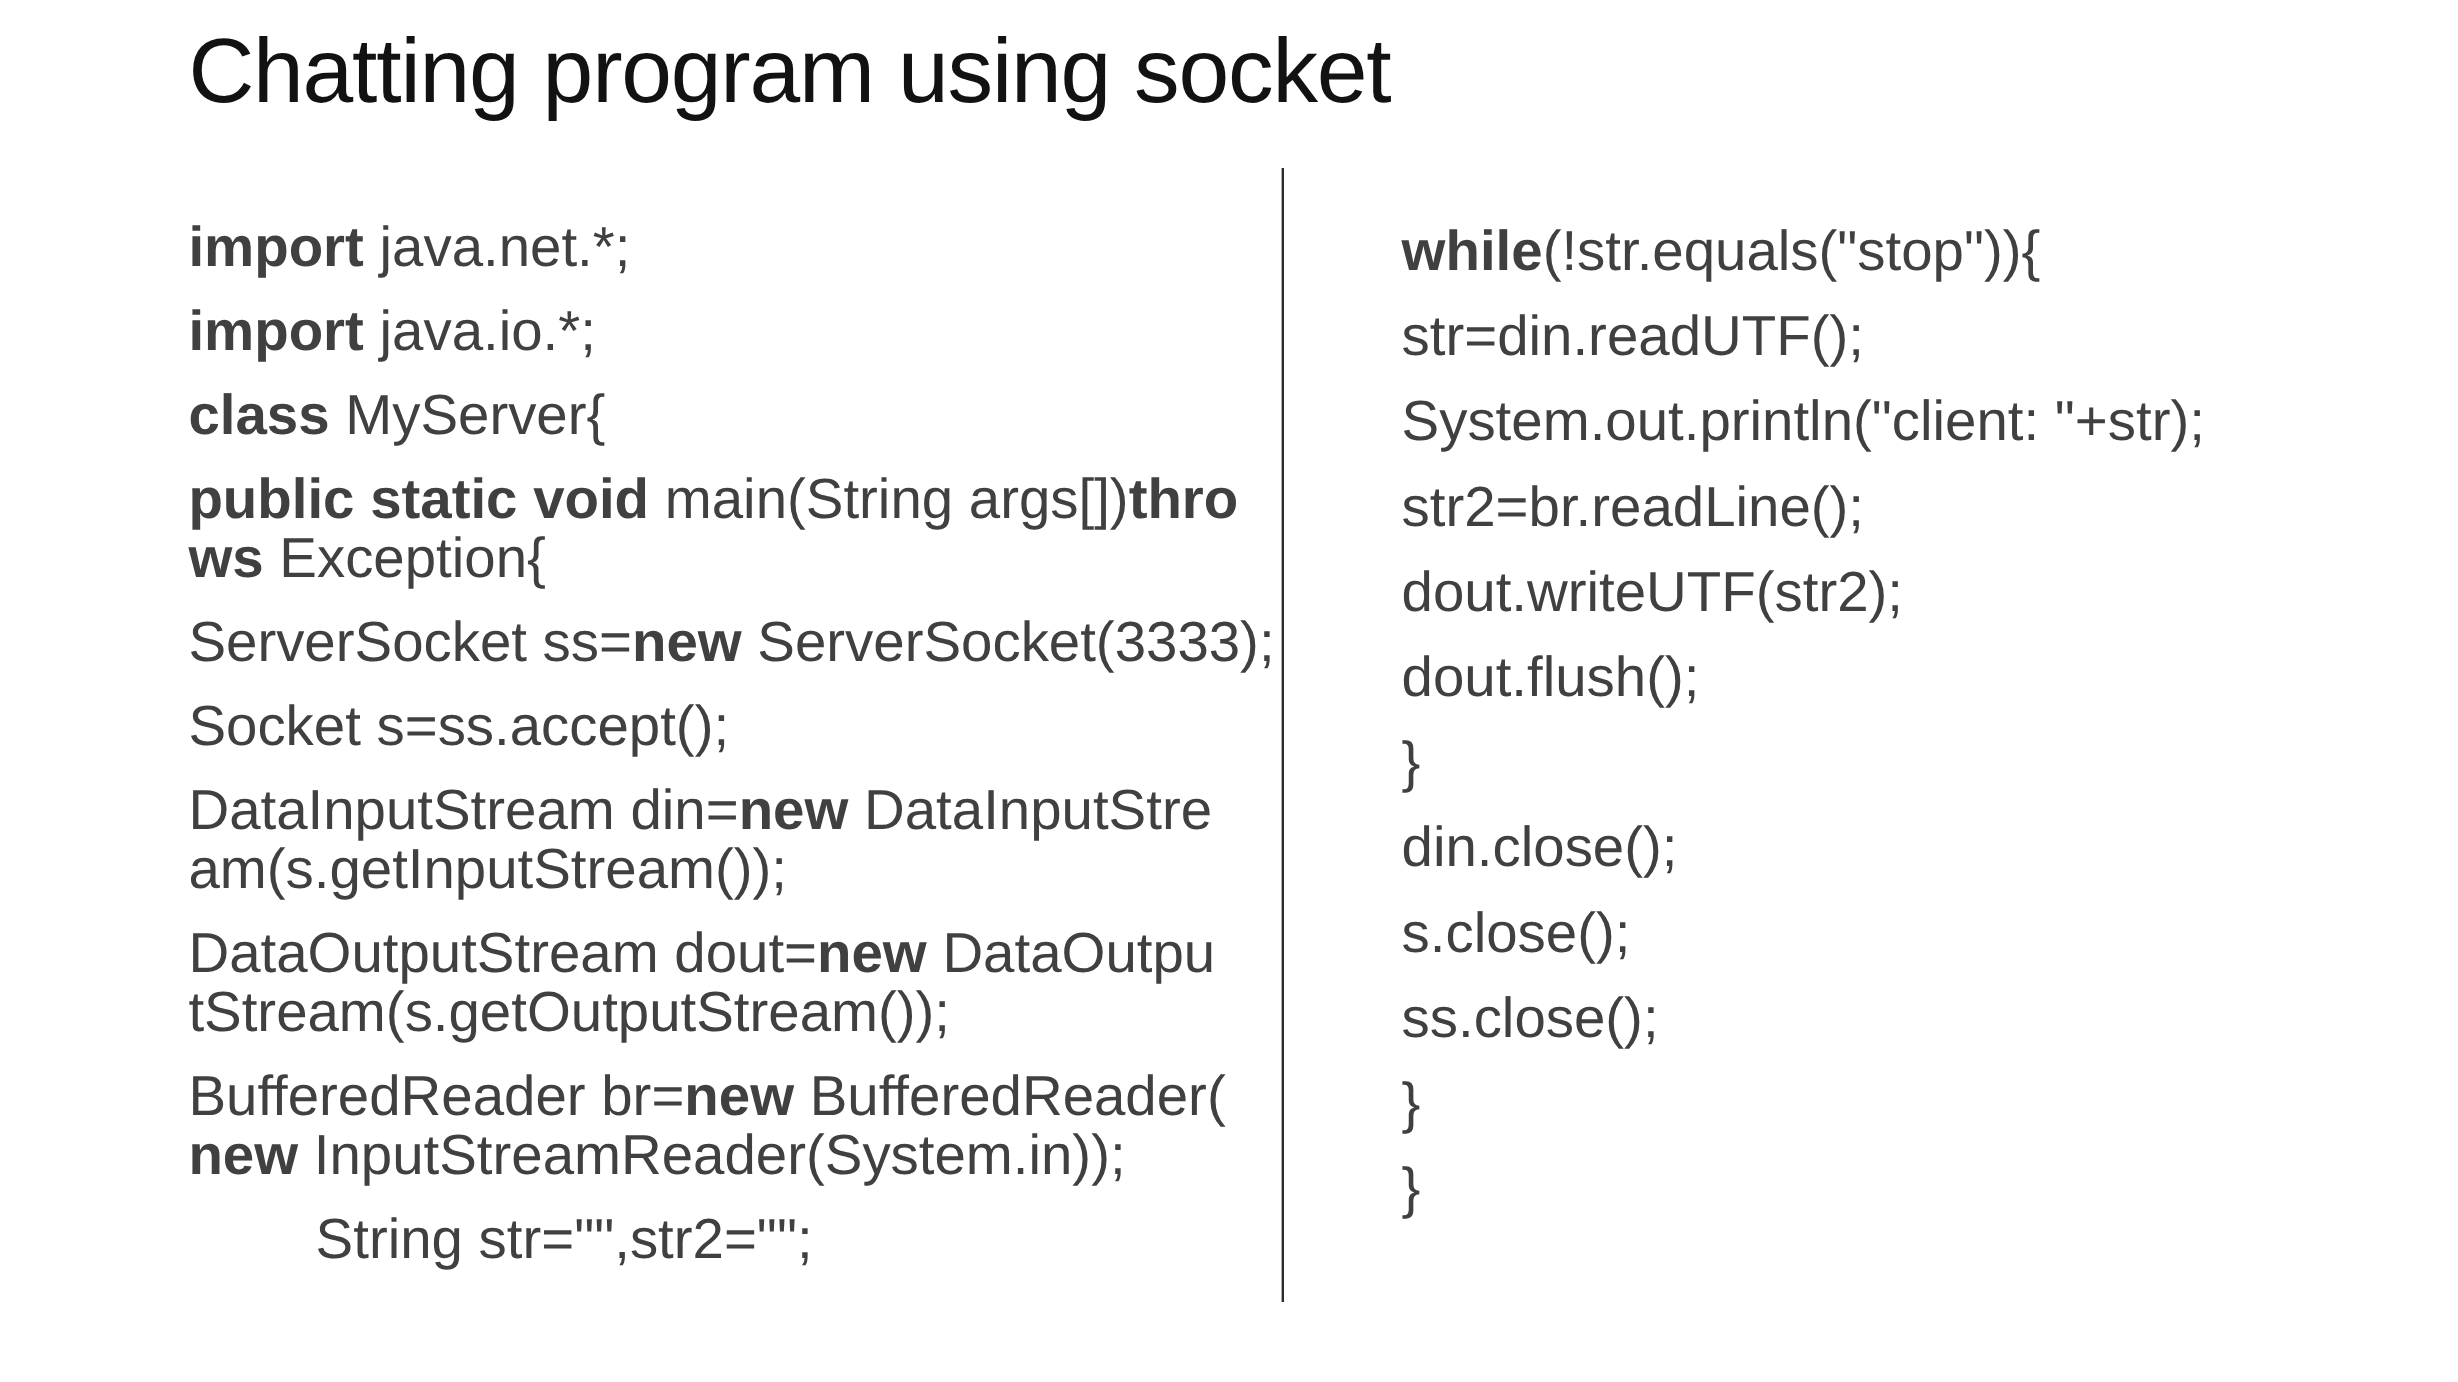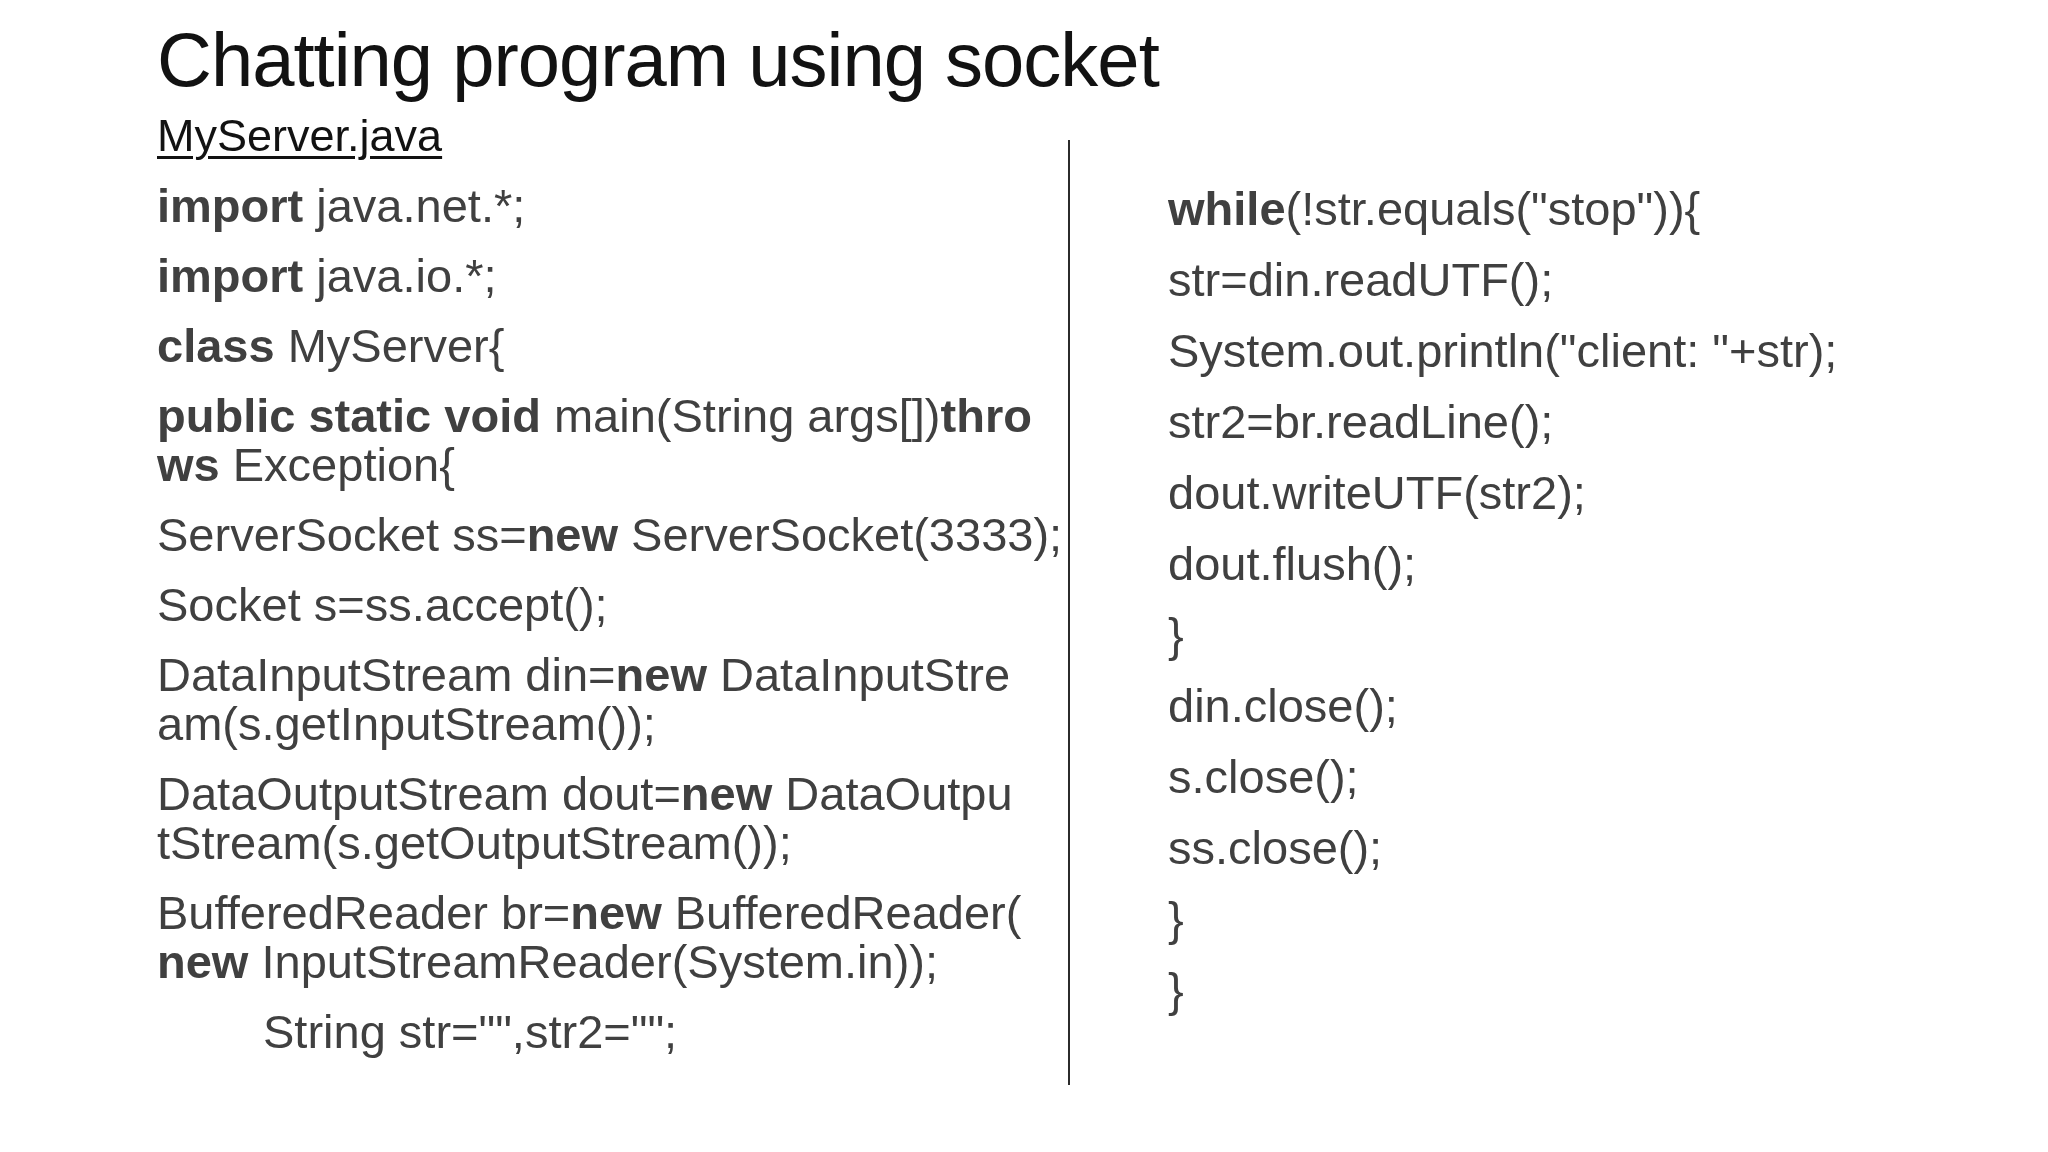--- a/index.html
+++ b/index.html
@@ -56,17 +56,16 @@
   .left  .code-line.para { margin-top: 21px; }
   .right .code-line.para { margin-top: 22px; }
   .code-line.indent { padding-left: 106px; }
   .kw { font-weight: bold; }
 </style>
 </head>
 <body>
 
 <div class="slide">
   <div class="title">Chatting program using socket</div>
-  <div class="subtitle">MyServer.java</div>
   <div class="divider"></div>
   <div class="code-col left"><div class="code-line para"><span class="kw">import</span><span class="plain"> java.net.*;</span></div><div class="code-line para"><span class="kw">import</span><span class="plain"> java.io.*;</span></div><div class="code-line para"><span class="kw">class</span><span class="plain"> MyServer{</span></div><div class="code-line para"><span class="kw">public static void</span><span class="plain"> main(String args[])</span><span class="kw">thro</span></div><div class="code-line"><span class="kw">ws</span><span class="plain"> Exception{</span></div><div class="code-line para"><span class="plain">ServerSocket ss=</span><span class="kw">new</span><span class="plain"> ServerSocket(3333);</span></div><div class="code-line para"><span class="plain">Socket s=ss.accept();</span></div><div class="code-line para"><span class="plain">DataInputStream din=</span><span class="kw">new</span><span class="plain"> DataInputStre</span></div><div class="code-line"><span class="plain">am(s.getInputStream());</span></div><div class="code-line para"><span class="plain">DataOutputStream dout=</span><span class="kw">new</span><span class="plain"> DataOutpu</span></div><div class="code-line"><span class="plain">tStream(s.getOutputStream());</span></div><div class="code-line para"><span class="plain">BufferedReader br=</span><span class="kw">new</span><span class="plain"> BufferedReader(</span></div><div class="code-line"><span class="kw">new</span><span class="plain"> InputStreamReader(System.in));</span></div><div class="code-line para indent"><span class="plain">String str="",str2="";</span></div></div>
   <div class="code-col right"><div class="code-line para"><span class="kw">while</span><span class="plain">(!str.equals("stop")){</span></div><div class="code-line para"><span class="plain">str=din.readUTF();</span></div><div class="code-line para"><span class="plain">System.out.println("client: "+str);</span></div><div class="code-line para"><span class="plain">str2=br.readLine();</span></div><div class="code-line para"><span class="plain">dout.writeUTF(str2);</span></div><div class="code-line para"><span class="plain">dout.flush();</span></div><div class="code-line para"><span class="plain">}</span></div><div class="code-line para"><span class="plain">din.close();</span></div><div class="code-line para"><span class="plain">s.close();</span></div><div class="code-line para"><span class="plain">ss.close();</span></div><div class="code-line para"><span class="plain">}</span></div><div class="code-line para"><span class="plain">}</span></div></div>
 </div>
 
 </body></html>

